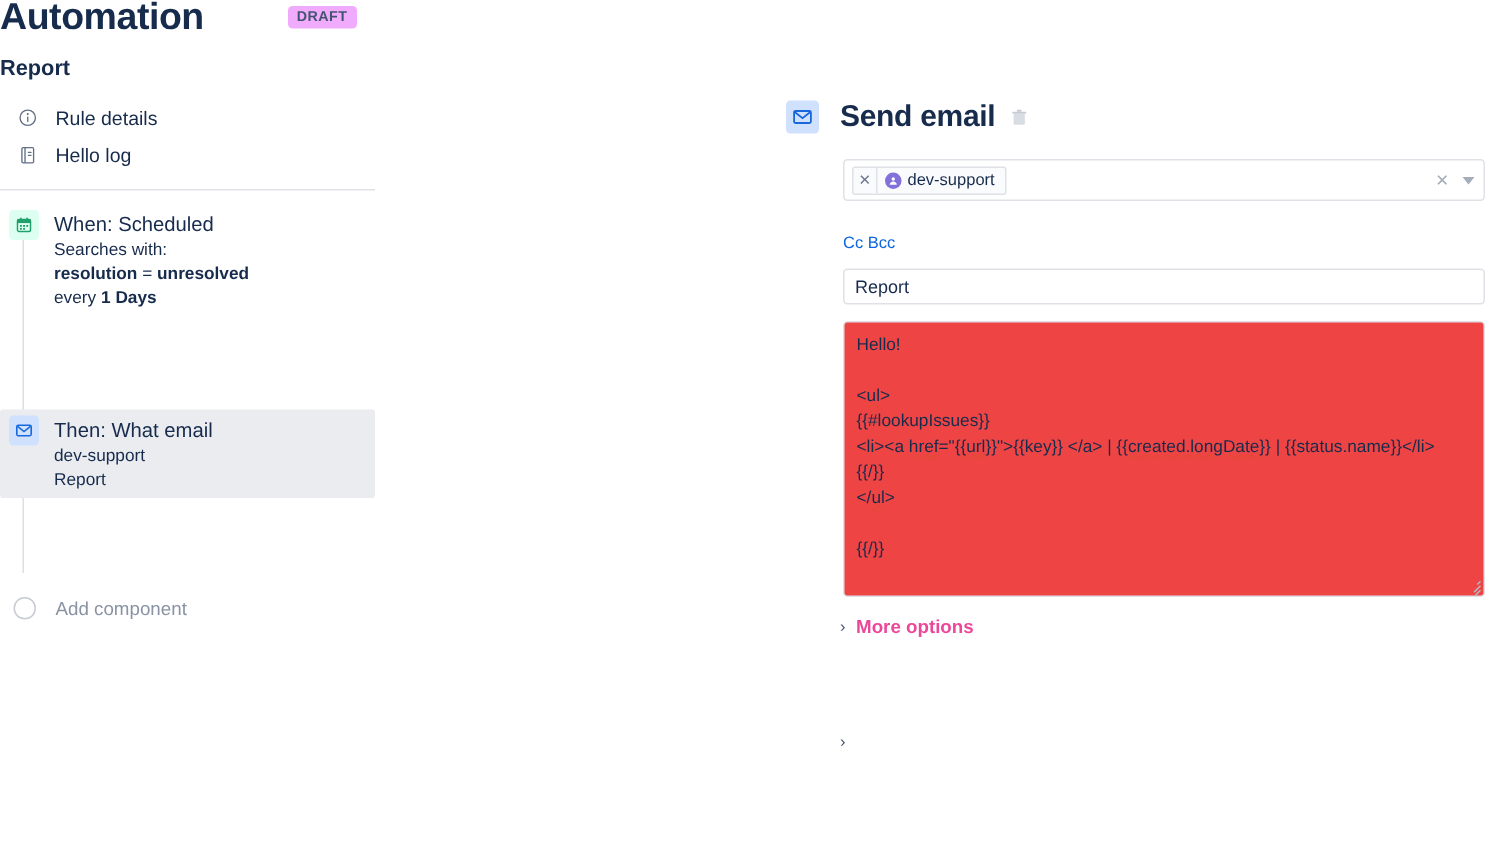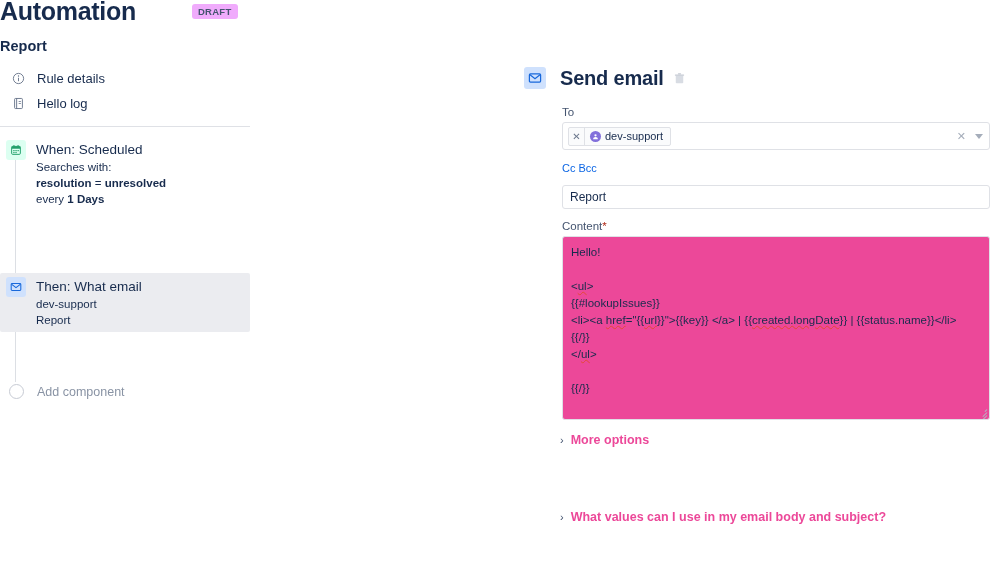--- a/index.html
+++ b/index.html
@@ -137,21 +137,21 @@
     font-size: 11.5px;
     color: #172b4d;
     line-height: 16px;
   }
   .spacer-60 { height: 62px; }
 
   .add-component {
     position: relative;
     display: flex;
     align-items: center;
-    margin-top: 52px;
+    margin-top: 66px;
     cursor: pointer;
     text-align: right;
   }
   .add-circle {
     position: relative;
     z-index: 2;
     flex: 0 0 13px;
     width: 13px; height: 13px;
     margin-left: 9px;
     border-radius: 50%;
@@ -265,21 +265,21 @@
   .sel-clear { font-size: 11px; color: #a5adba; cursor: pointer; }
   .sel-caret {
     width: 0; height: 0;
     border-left: 4.5px solid transparent;
     border-right: 4.5px solid transparent;
     border-top: 5px solid #a5adba;
     cursor: pointer;
   }
 
   .ccbcc {
-    margin-top: 12px;
+    margin-top: 22px;
     font-size: 11px;
   }
   .ccbcc a {
     color: #0c66e4;
     text-decoration: none;
     cursor: pointer;
   }
 
   .text-input {
     width: 100%;
@@ -296,21 +296,21 @@
   }
   .field-block { margin-top: 11px; }
 
   .content-area {
     position: relative;
     width: 100%;
     height: 184px;
     box-sizing: border-box;
     border: 1px solid #dfe1e6;
     border-radius: 3px;
-    background: #ec4899;
+    background: #ef4444;
     padding: 7px 8px;
     font-family: "Liberation Sans", sans-serif;
     font-size: 11.5px;
     line-height: 17px;
     color: #172b4d;
     white-space: pre-wrap;
     overflow: hidden;
   }
   .sq {
     text-decoration: underline;
@@ -457,21 +457,20 @@
       <svg width="13" height="13" viewBox="0 0 16 16" fill="none">
         <rect x="3.4" y="4.4" width="9.2" height="9.4" rx="1" fill="#d8dce3"></rect>
         <rect x="2.2" y="3" width="11.6" height="1.5" rx="0.7" fill="#c5cad3"></rect>
         <rect x="6" y="1.4" width="4" height="1.6" rx="0.7" fill="#c5cad3"></rect>
       </svg>
     </div>
   </div>
 
   <div class="form">
 
-    <label class="field-label">To</label>
     <div class="select-control">
       <div class="chip">
         <span class="chip-remove">✕</span>
         <span class="chip-avatar">
           <svg width="7" height="7" viewBox="0 0 16 16">
             <circle cx="8" cy="5.4" r="2.6" fill="#ffffff"></circle>
             <path d="M2.6 14c0-3 2.4-5 5.4-5s5.4 2 5.4 5z" fill="#ffffff"></path>
           </svg>
         </span>
         <span class="chip-label">dev-support</span>
@@ -485,35 +484,33 @@
     <div class="ccbcc">
       <a>Cc</a>
       <a>Bcc</a>
     </div>
 
     <div class="field-block">
       <input class="text-input" type="text" value="Report" style="">
     </div>
 
     <div class="field-block">
-      <label class="field-label"><span>Content</span><span class="req">*</span></label>
       <div class="content-area"><span>Hello!</span>
 
 <span>&lt;</span><span class="sq">ul</span><span>&gt;</span>
 <span>{{#lookupIssues}}</span>
 <span>&lt;li&gt;&lt;a </span><span class="sq">href</span><span>="{{</span><span class="sq">url</span><span>}}"&gt;{{key}} &lt;/a&gt; | {{</span><span class="sq">created.longDate</span><span>}} | {{status.name}}&lt;/li&gt;</span>
 <span>{{/}}</span>
 <span>&lt;/</span><span class="sq">ul</span><span>&gt;</span>
 
 <span>{{/}}</span><div class="resize-grip"><span></span><span></span><span></span></div></div>
     </div>
   </div>
 
   <div class="expander more-options">
     <span class="chev">›</span>
     <span class="exp-label">More options</span>
   </div>
 
   <div class="expander faq-link">
     <span class="chev">›</span>
-    <span class="exp-label">What values can I use in my email body and subject?</span>
   </div>
 </div>
 
 </body></html>

